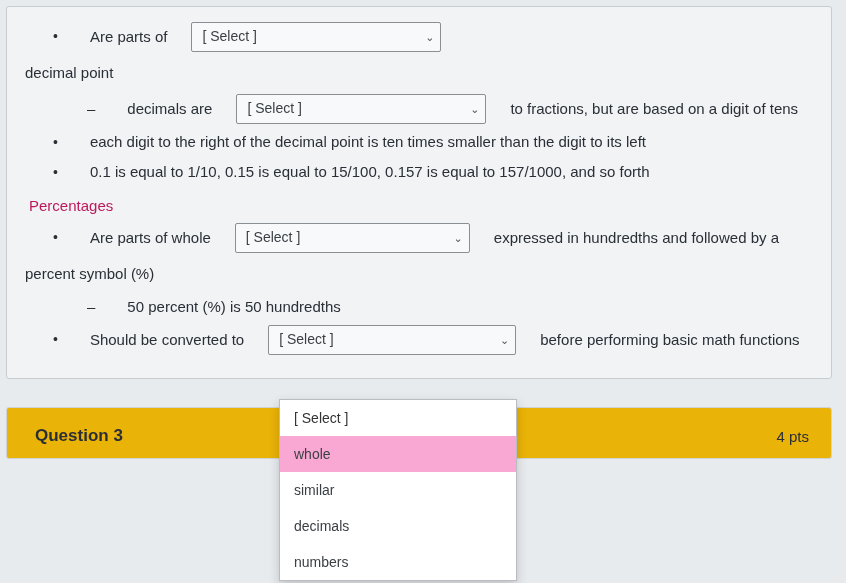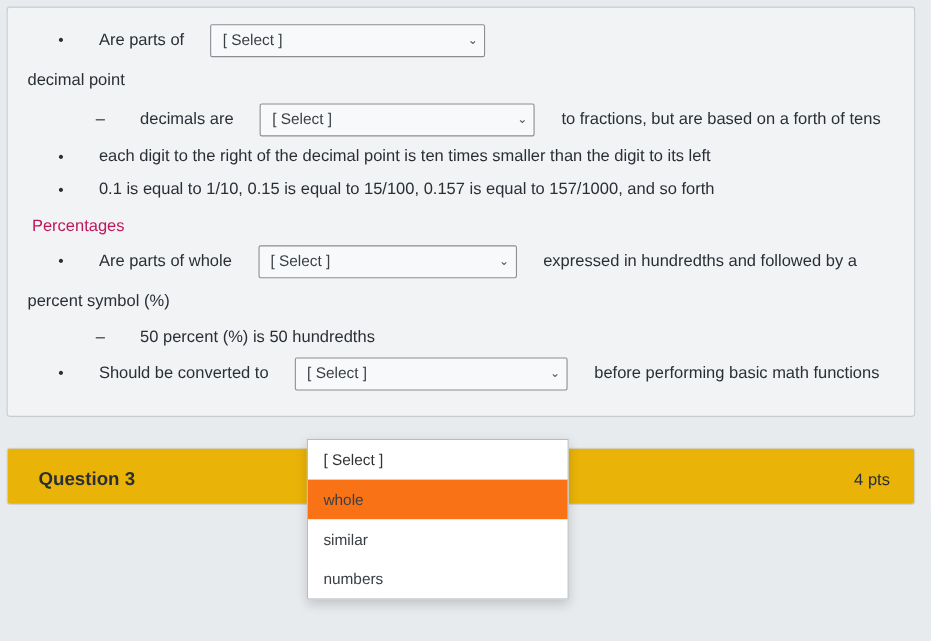--- a/index.html
+++ b/index.html
@@ -9,21 +9,21 @@
 .indent1{padding-left:28px}
 .indent2{padding-left:62px}
 .bullet::before{content:"•";margin-right:8px;font-size:14px;color:#2a2f36}
 .dash::before{content:"–";margin-right:8px;color:#2a2f36}
 .sel{display:inline-flex;align-items:center;justify-content:space-between;background:#f8f9fa;border:1px solid #8a8f94;border-radius:2px;height:30px;padding:0 6px 0 10px;min-width:250px;color:#3a3f44;font-size:14px;cursor:pointer}
 .sel .chev{font-size:11px;color:#555}
 .section-head{margin:10px 0 6px 4px;color:#be185d}
 .dropdown{position:absolute;background:#fff;border:1px solid #b9bdc1;box-shadow:0 4px 10px rgba(0,0,0,.18);width:238px;z-index:50}
 .dropdown .opt{padding:10px 14px;font-size:14px;color:#3a3f44;cursor:pointer}
 .dropdown .opt.header{color:#333}
-.dropdown .opt.hl{background:#f97316}
+.dropdown .opt.hl{background:#f9a8d4}
 .q3{display:flex;justify-content:space-between;align-items:center;padding:18px 22px 12px 28px;background:#eab308;border:1px solid #cfd3d6;border-radius:3px}
 .q3 .title{font-weight:600;font-size:17px;color:#2a2f36}
 .q3 .pts{font-size:15px;color:#2a2f36}
 .tight{line-height:2.0}
 </style>
 </head>
 <body>
 
 <div class="card">
 
@@ -38,21 +38,21 @@
   <div class="line">
     <span>decimal point</span>
   </div>
 
   <div class="line indent2 dash">
     <span>decimals are</span>
     <span class="sel">
       <span>[ Select ]</span>
       <span class="chev">⌄</span>
     </span>
-    <span>to fractions, but are based on a forth of tens</span>
+    <span>to fractions, but are based on a digit of tens</span>
   </div>
 
   <div class="line indent1 bullet tight">
     <span>each digit to the right of the decimal point is ten times smaller than the digit to its left</span>
   </div>
   <div class="line indent1 bullet tight">
     <span>0.1 is equal to 1/10, 0.15 is equal to 15/100, 0.157 is equal to 157/1000, and so forth</span>
   </div>
 
   <div class="section-head">
@@ -81,20 +81,21 @@
       <span>[ Select ]</span>
       <span class="chev">⌄</span>
     </span>
     <span>before performing basic math functions</span>
   </div>
 
   <div class="dropdown" style="left:272px;top:392px">
     <div class="opt header">[ Select ]</div>
     <div class="opt hl">whole</div>
     <div class="opt">similar</div>
+    <div class="opt">decimals</div>
     <div class="opt">numbers</div>
   </div>
 
 </div>
 
 <div class="q3">
   <span class="title">Question 3</span>
   <span class="pts">4 pts</span>
 </div>
 

